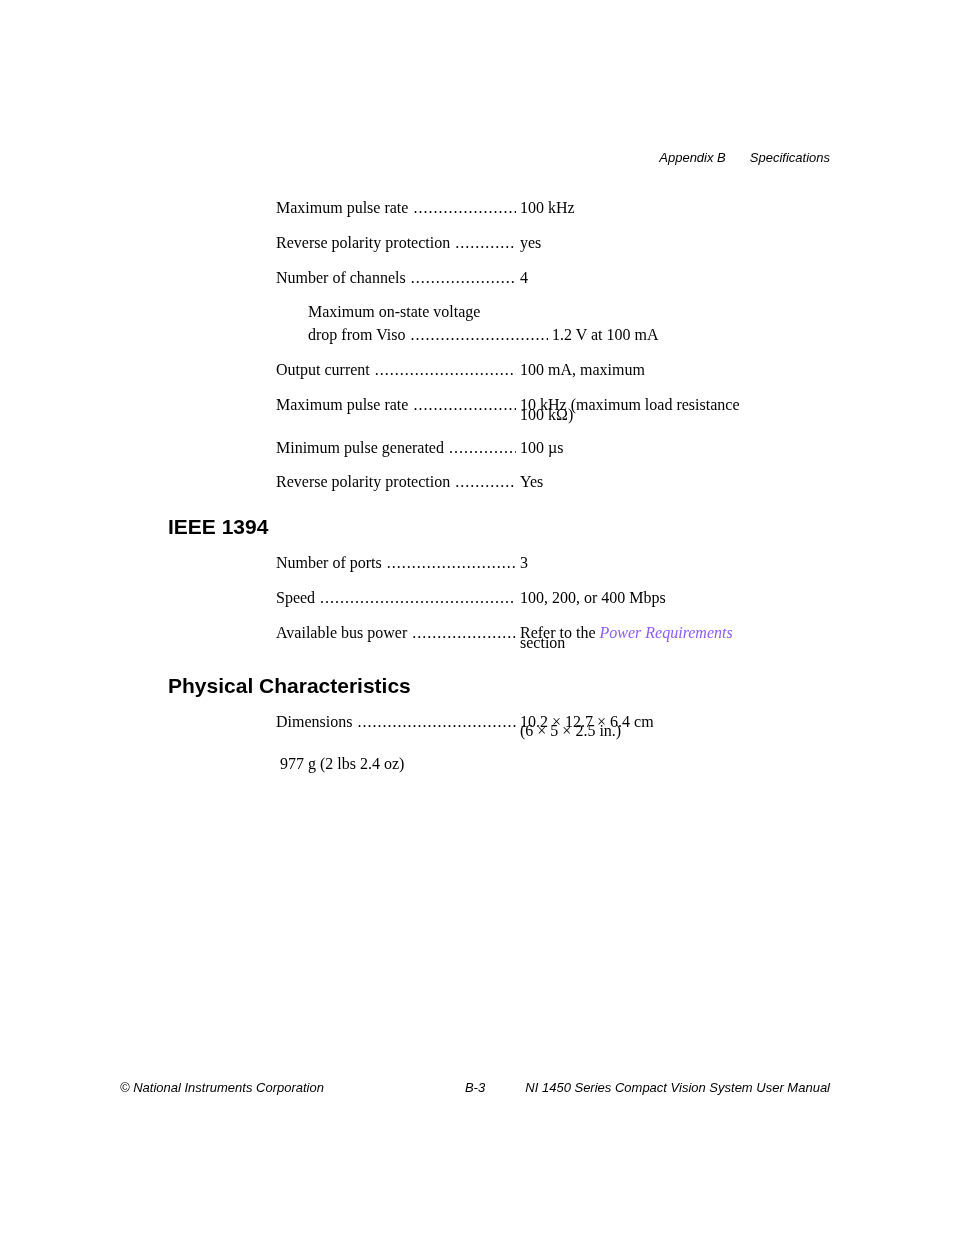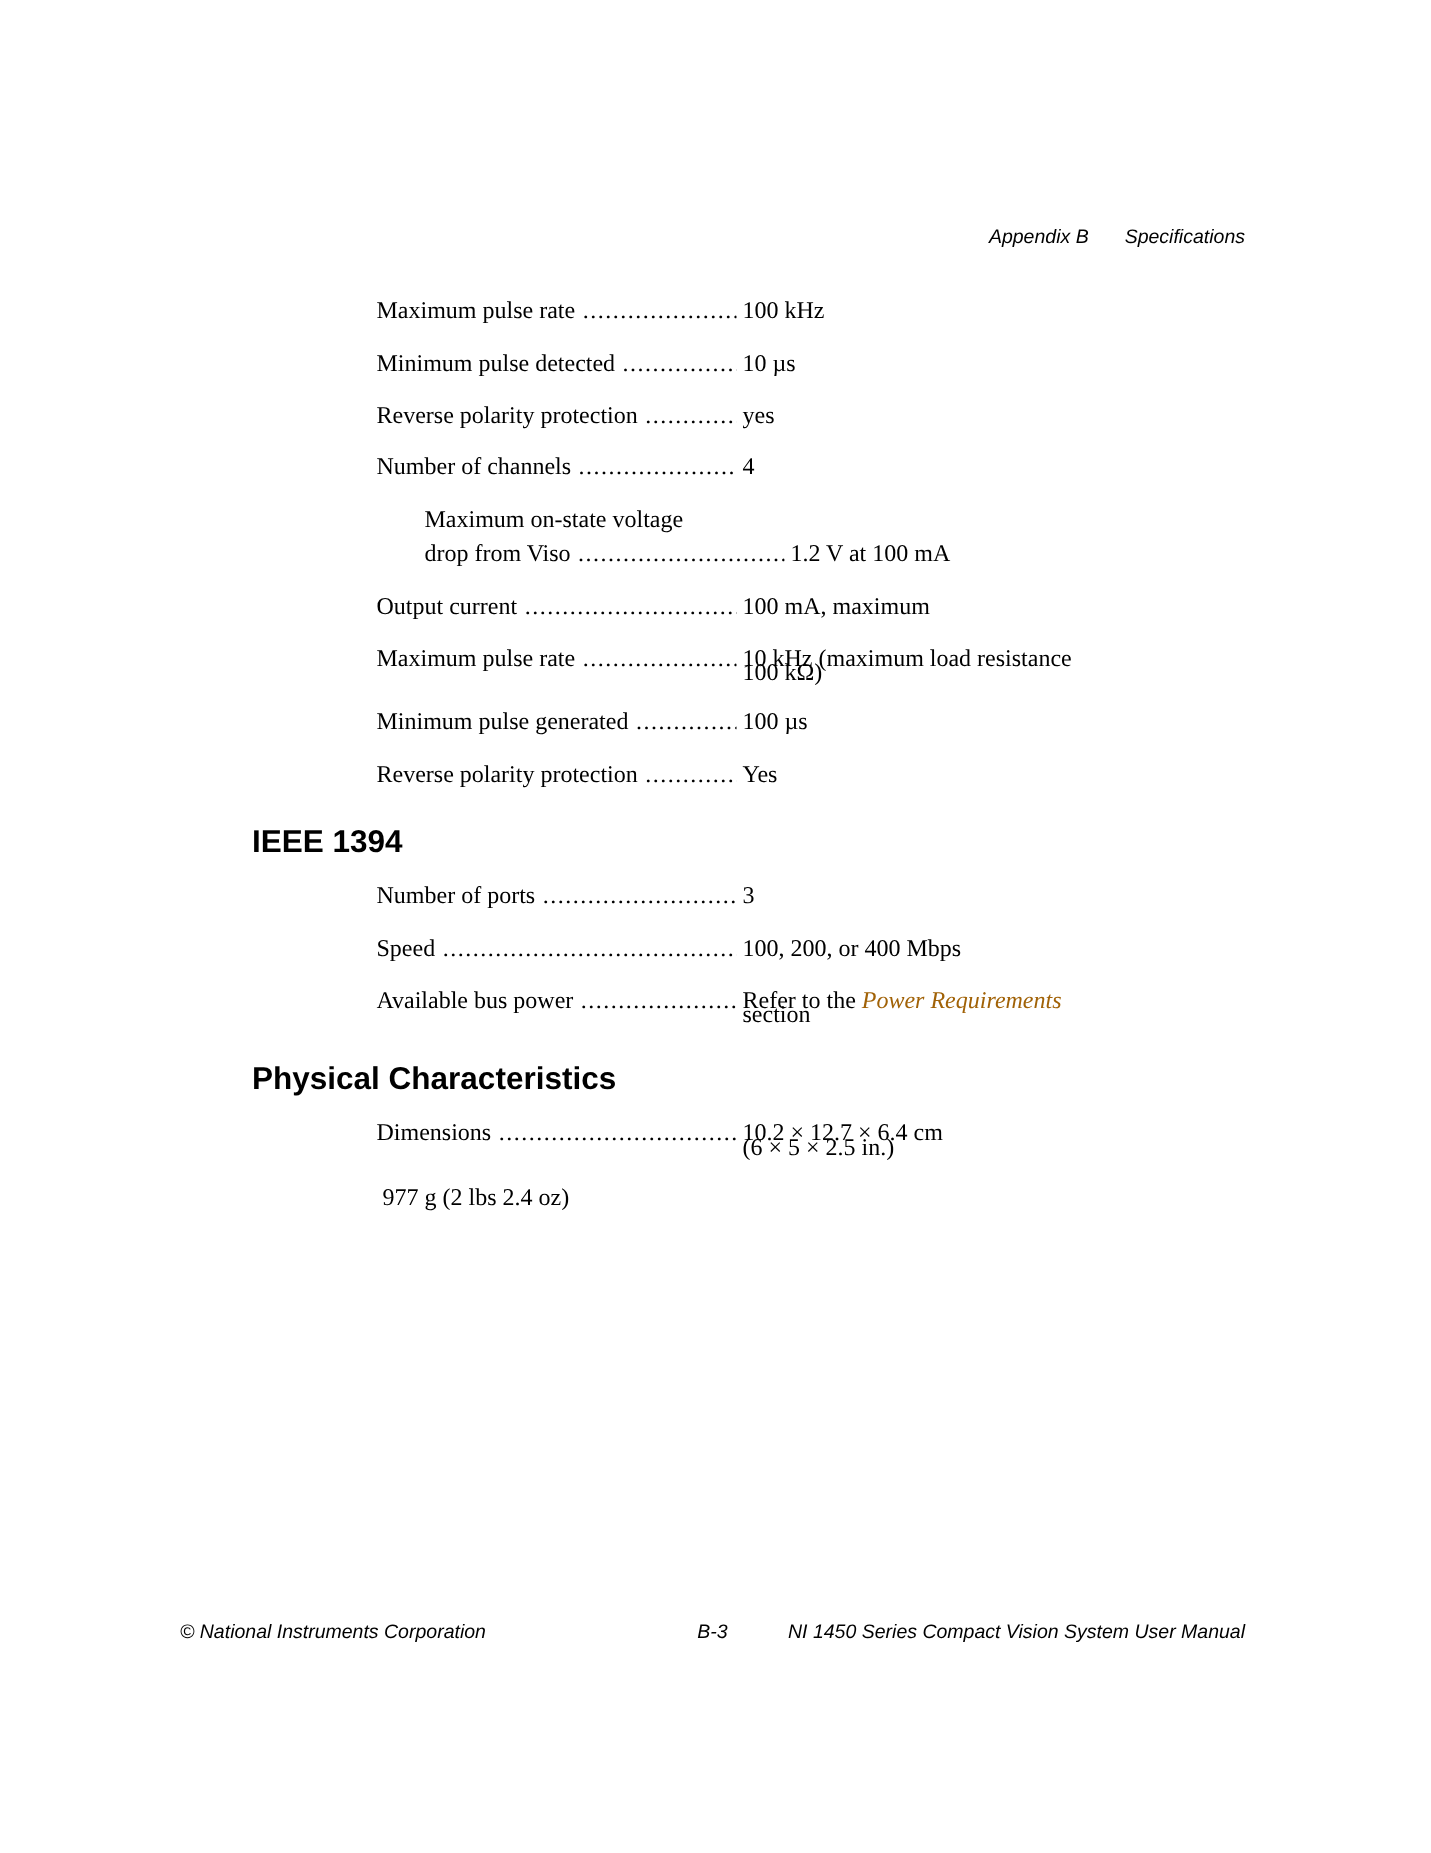--- a/index.html
+++ b/index.html
@@ -27,21 +27,21 @@
     font-family: Arial, Helvetica, sans-serif;
   }
   .running-header .gap { display:inline-block; width: 24px; }
   .content {
     position: absolute;
     top: 198px;
     left: 168px;
     width: 672px;
   }
   .spec-block {
-    margin-left: 83px;
+    margin-left: 108px;
     font-family: Liberation Serif, serif;
   }
   .spec-row {
     display: flex;
     align-items: baseline;
     margin: 0 0 14px 0;
     font-size: 16px;
     line-height: 1.3;
   }
   .spec-row.tight { margin-bottom: 2px; }
@@ -83,21 +83,21 @@
     font-size: 20px;
     margin: 16px 0 10px 168px;
   }
   h2.section {
     font-family: Arial, Helvetica, sans-serif;
     font-weight: bold;
     font-size: 21px;
     margin: 22px 0 14px 0;
   }
   a.link {
-    color: #a16207;
+    color: #8b5cf6;
     font-style: italic;
     text-decoration: none;
   }
   .footer {
     position: absolute;
     bottom: 140px;
     left: 120px;
     right: 120px;
     display: flex;
     justify-content: space-between;
@@ -122,24 +122,20 @@
   </div>
 
   <div class="content">
 
     <div class="spec-block">
       <div class="spec-row">
         <span class="label fill">Maximum pulse rate</span>
         <span class="value">100 kHz</span>
       </div>
       <div class="spec-row">
-        <span class="label fill">Minimum pulse detected</span>
-        <span class="value">10 µs</span>
-      </div>
-      <div class="spec-row">
         <span class="label fill">Reverse polarity protection</span>
         <span class="value">yes</span>
       </div>
     </div>
 
 
     <div class="spec-block">
       <div class="spec-row">
         <span class="label fill">Number of channels</span>
         <span class="value">4</span>

